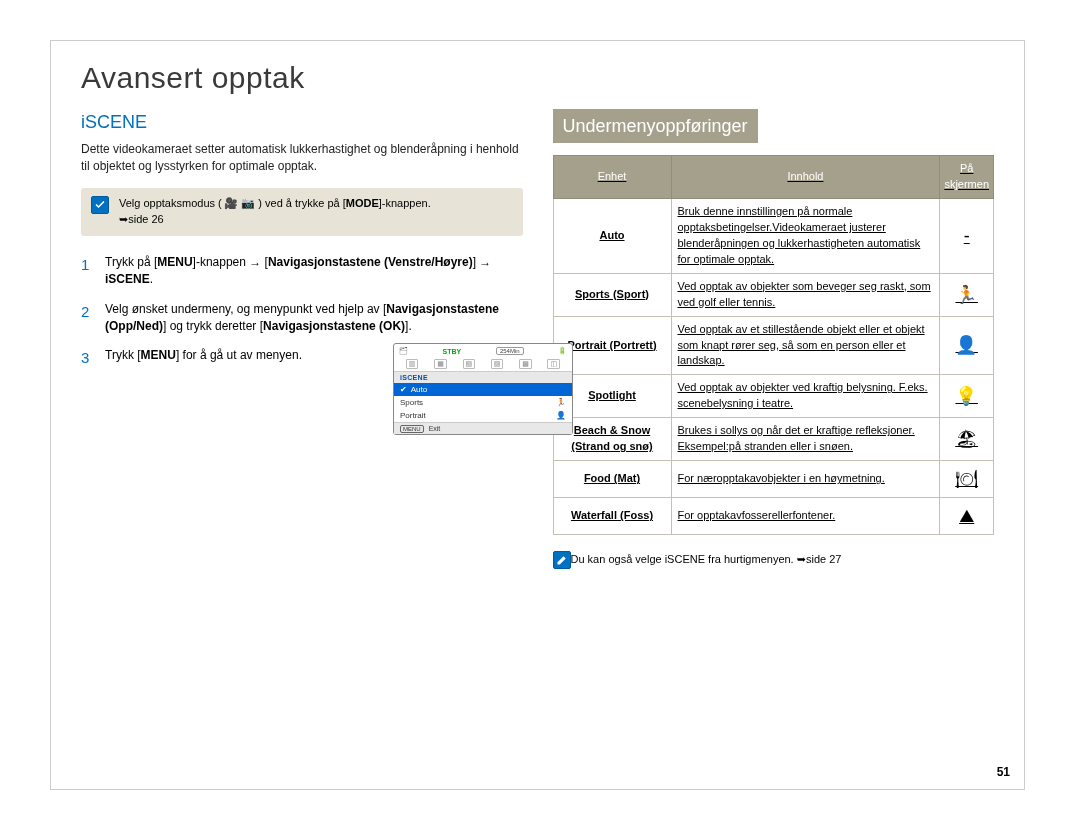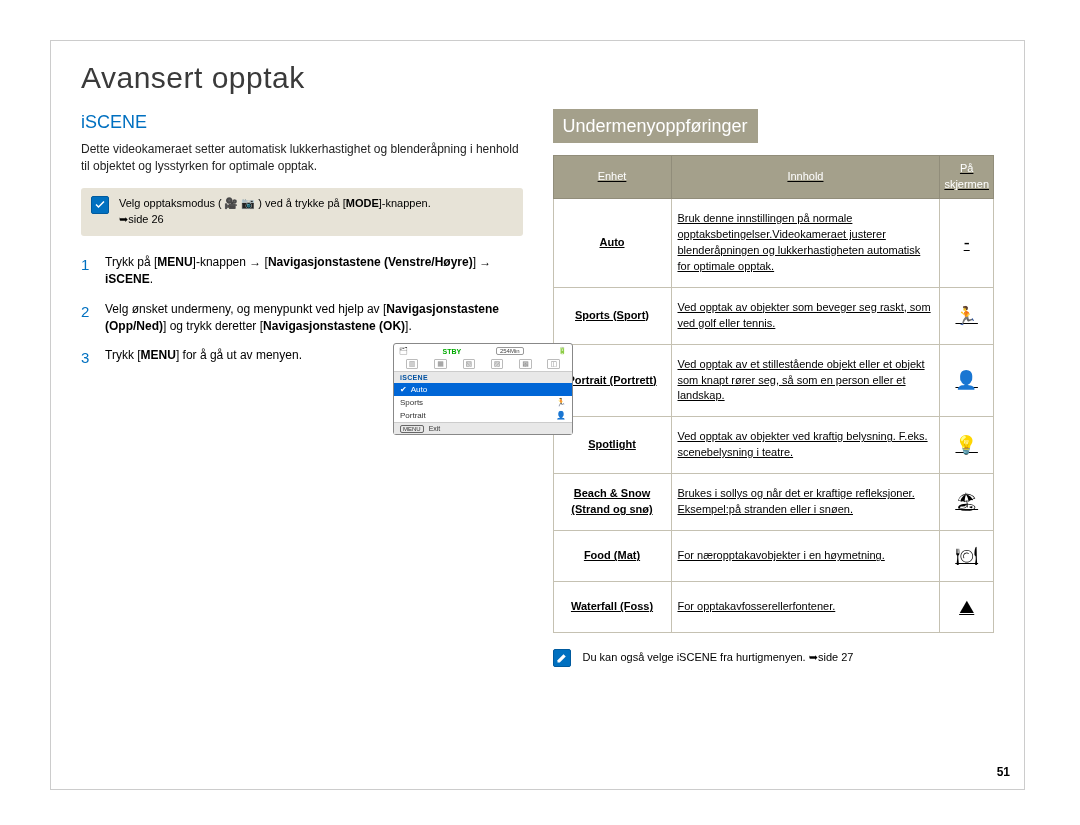--- a/index.html
+++ b/index.html
@@ -157,38 +157,38 @@
   table.options th {
     background: #a4a08b;
     color: #fff;
     font-weight: normal;
     padding: 5px 4px;
     border: 1px solid #918d7a;
     font-size: 11px;
   }
   table.options td {
     border: 1px solid #c5c1b2;
-    padding: 12px 6px;
+    padding: 5px 6px;
     vertical-align: middle;
     margin-left: 6px;
   }
   table.options td.enhet {
     text-align: center;
     font-weight: bold;
     width: 118px;
   }
   table.options td.icon {
     width: 48px;
     text-align: center;
     font-size: 18px;
   }
   .note-row {
     display: flex;
     align-items: center;
-    gap: 12px;
+    gap: 0;
     margin-top: 16px;
     font-size: 11px;
   }
   .page-num {
     position: absolute;
     right: 14px;
     bottom: 10px;
     font-size: 12px;
     font-weight: bold;
   }

